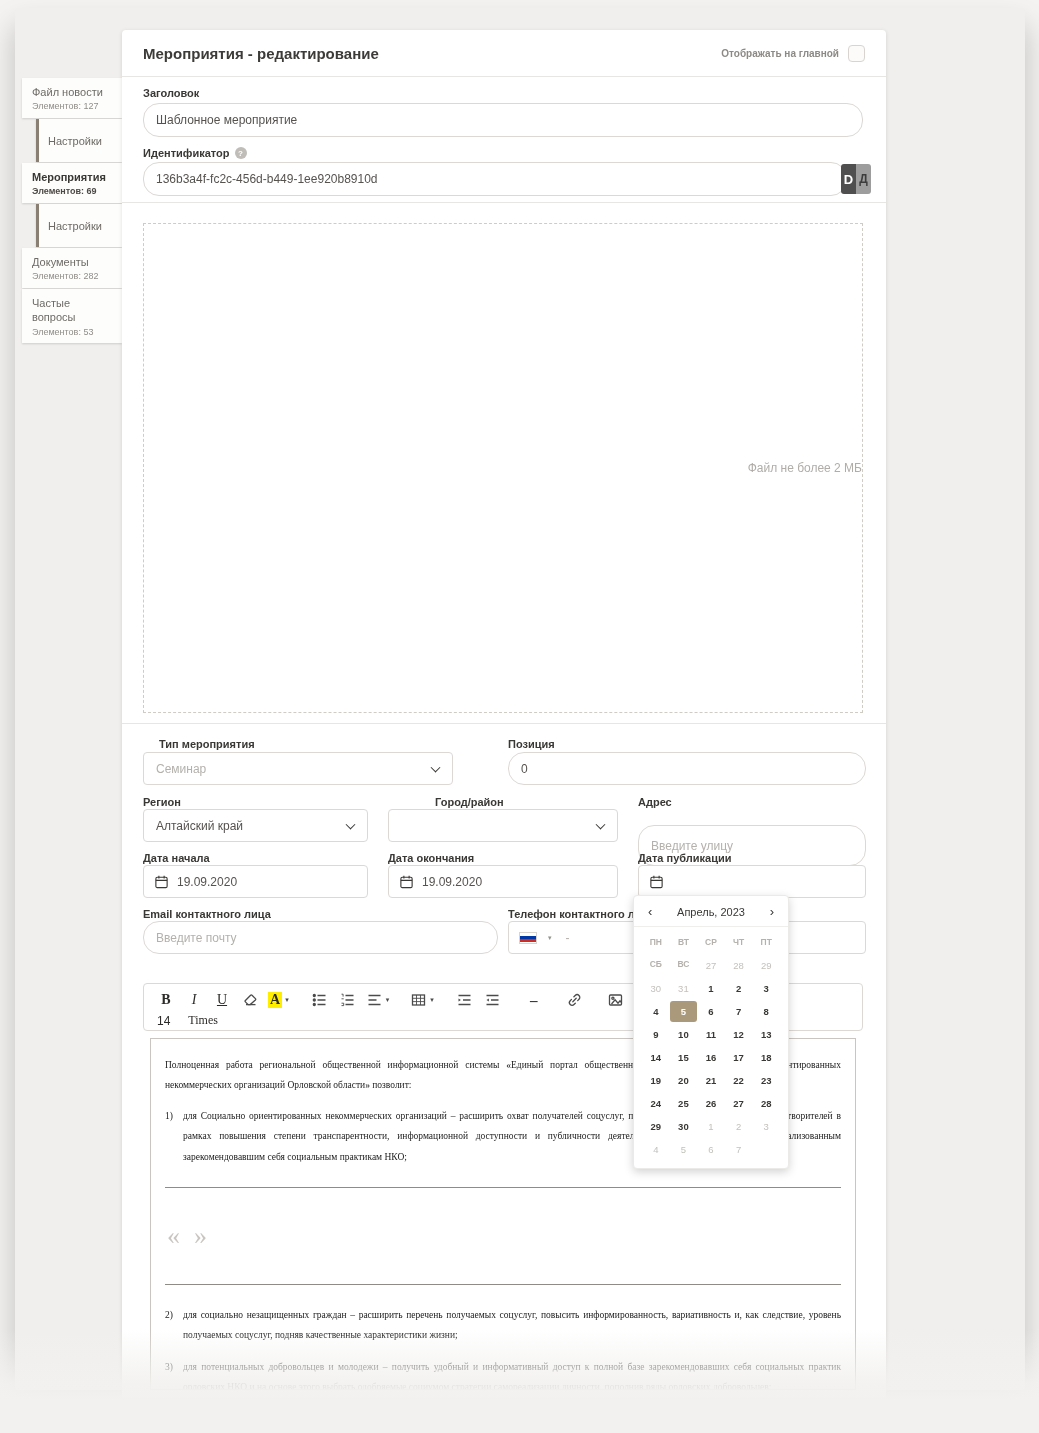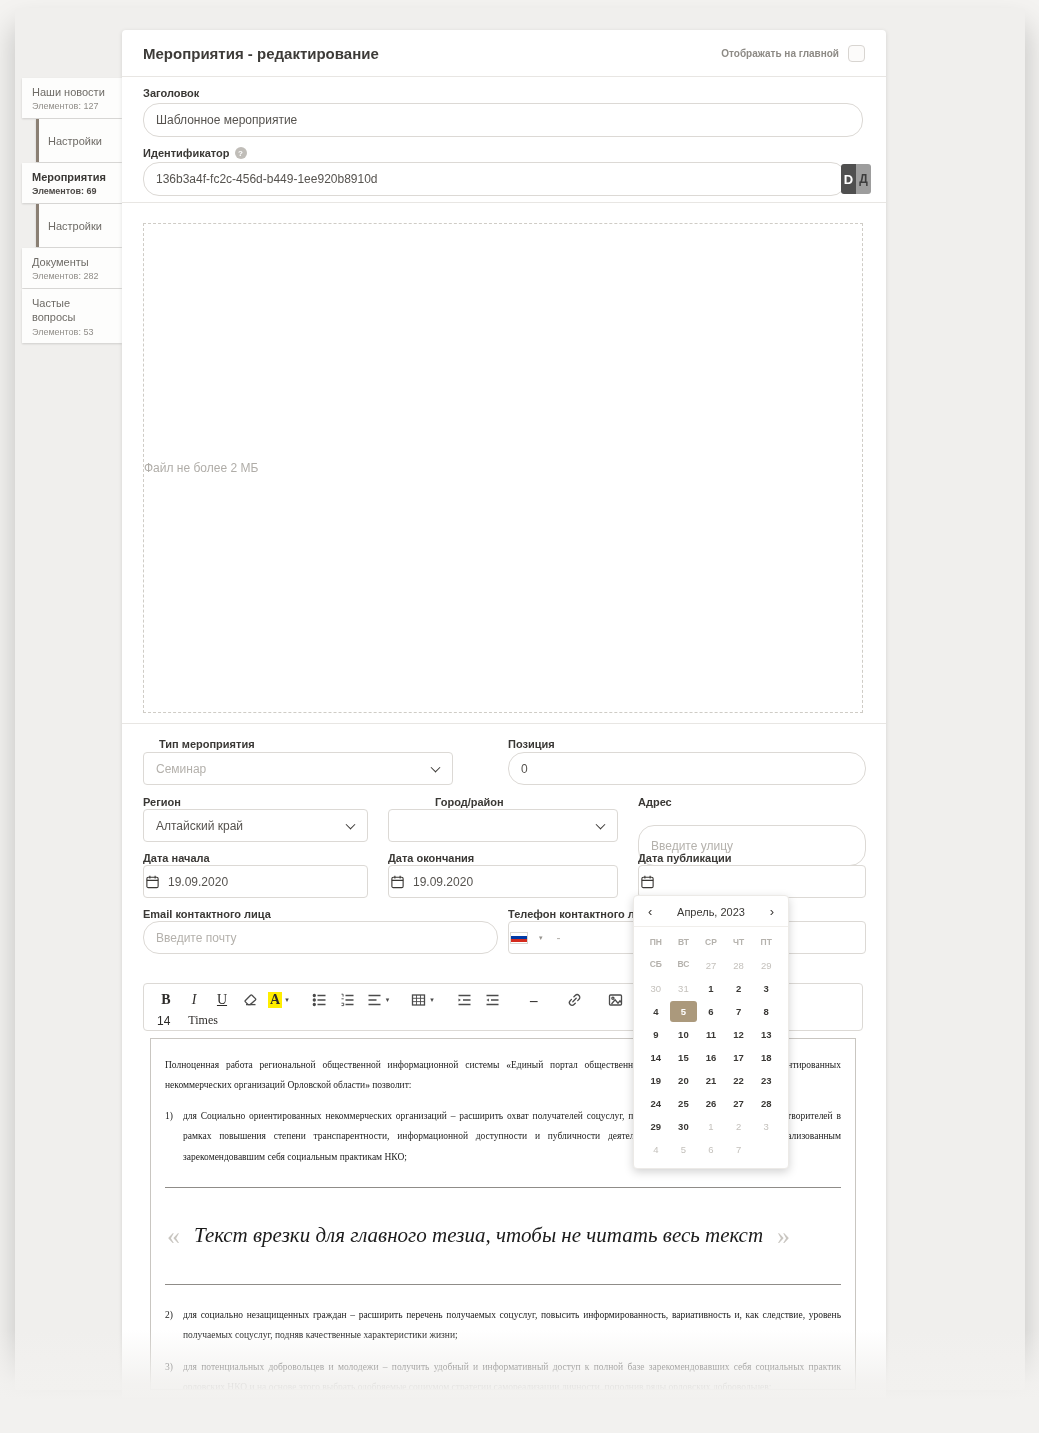--- a/index.html
+++ b/index.html
@@ -36,28 +36,28 @@
 
   .inp { position:absolute; height:34px; border:1px solid #dcd9d5; border-radius:16px; background:#fff;
     font-size:12px; color:#56534f; padding:0 12px; font-family:inherit; outline:none; }
   .inp::placeholder { color:#b4b1ac; }
   .fakesel { position:absolute; height:33px; border:1px solid #dcd9d5; border-radius:4px; background:#fff;
     display:flex; align-items:center; padding:0 28px 0 12px; font-size:12px; color:#56534f; cursor:pointer; }
   .fakesel .ph { color:#b4b1ac; }
   .chev { position:absolute; right:13px; top:50%; width:7px; height:7px; border-right:1.6px solid #3a3835;
     border-bottom:1.6px solid #3a3835; transform:translateY(-70%) rotate(45deg); }
   .dateinp { position:absolute; height:33px; border:1px solid #dcd9d5; border-radius:4px; background:#fff;
-    display:flex; align-items:center; gap:8px; padding:0 1px; font-size:12px; color:#56534f; cursor:pointer; }
+    display:flex; align-items:center; gap:8px; padding:0 10px; font-size:12px; color:#56534f; cursor:pointer; }
   .translit { position:absolute; display:flex; cursor:pointer; border-radius:3px; overflow:hidden; }
   .translit .lat { width:15px; height:30px; background:#4f4f4f; color:#fff; font-weight:bold; font-size:13px;
     display:flex; align-items:center; justify-content:center; }
   .translit .cyr { width:15px; height:30px; background:#9d9d9d; color:#3c3c3c; font-weight:bold; font-size:12px;
     display:flex; align-items:center; justify-content:center; }
   .divider { position:absolute; left:0; right:0; height:1px; background:#e8e6e3; }
-  .upload { position:absolute; border:1px dashed #cfccc6; display:flex; align-items:center; justify-content:flex-start; }
+  .upload { position:absolute; border:1px dashed #cfccc6; display:flex; align-items:center; justify-content:flex-end; }
   .upload-hint { font-size:12px; color:#b0ada8; }
   .flag { width:18px; height:12px; border:1px solid #d8d5d1; display:flex; flex-direction:column; }
   .flag i { flex:1; } .flag i:nth-child(1){background:#fff;} .flag i:nth-child(2){background:#0039a6;} .flag i:nth-child(3){background:#d52b1e;}
   .flag-caret { font-size:7px; color:#97948f; margin-left:3px; }
   .phone-dash { color:#b4b1ac; font-size:12px; margin-left:6px; }
 
   
   .calendar { position:absolute; left:633px; top:895px; width:156px; background:#fff; border-radius:4px;
     box-shadow:0 3px 10px rgba(0,0,0,.18); z-index:40; border:1px solid #eceae7; }
   .cal-head { display:flex; align-items:center; justify-content:space-between; padding:9px 12px 8px;
@@ -102,21 +102,21 @@
     background:linear-gradient(to bottom, rgba(242,241,239,0) 0%, rgba(242,241,239,.92) 52%, #f2f1ef 68%, #f2f1ef 100%); }
 </style>
 </head>
 <body>
 
 <div class="canvas">
   <div class="page-frame"></div>
 
   <aside class="sidebar">
       <div class="sb-item">
-        <div class="sb-label">Наши новости</div>
+        <div class="sb-label">Файл новости</div>
         <div class="sb-count">Элементов: 127</div>
       </div>
       <div class="sb-item indent">
         <div class="sb-label">Настройки</div>
       </div>
       <div class="sb-item active">
         <div class="sb-label">Мероприятия</div>
         <div class="sb-count">Элементов: 69</div>
       </div>
       <div class="sb-item indent">
@@ -312,21 +312,20 @@
 
     <div class="content" style="left:28px; top:1008px; width:706px; height:352px;">
         <div class="c-p">Полноценная работа региональной общественной информационной системы «Единый портал общественно полезных услуг социально ориентированных некоммерческих организаций Орловской области» позволит:</div>
         <div class="c-li">
           <span class="num">1)</span>
           <span class="txt">для Социально ориентированных некоммерческих организаций – расширить охват получателей соцуслуг, привлечь новых потенциальных благотворителей в рамках повышения степени транспарентности, информационной доступности и публичности деятельности, получить доступ к формализованным зарекомендовавшим себя социальным практикам НКО;</span>
         </div>
         <div class="c-hr"></div>
         <div class="c-quote">
           <span class="g">«</span>
-          <span class="qt">Текст врезки для главного тезиа, чтобы не читать весь текст</span>
           <span class="g">»</span>
         </div>
         <div class="c-hr"></div>
         <div class="c-li">
           <span class="num">2)</span>
           <span class="txt">для социально незащищенных граждан – расширить перечень получаемых соцуслуг, повысить информированность, вариативность и, как следствие, уровень получаемых соцуслуг, подняв качественные характеристики жизни;</span>
         </div>
         <div class="c-li">
           <span class="num">3)</span>
           <span class="txt">для потенциальных добровольцев и молодежи – получить удобный и информативный доступ к полной базе зарекомендовавших себя социальных практик орловских НКО и на основе этого выбрать одобряемые социумом стратегии самореализации личности, пополнив ряды орловских добровольцев;</span>

